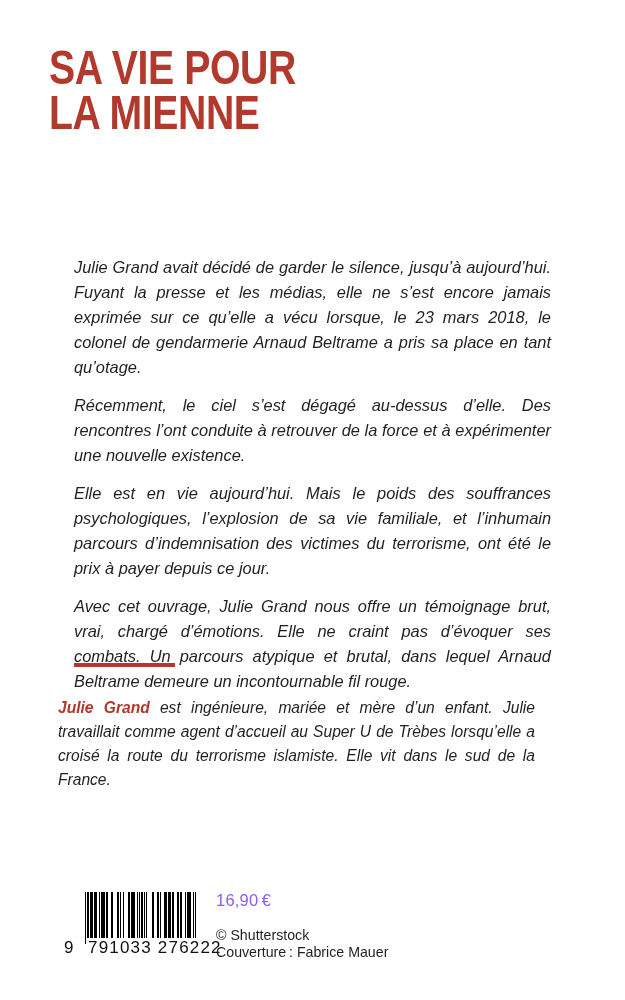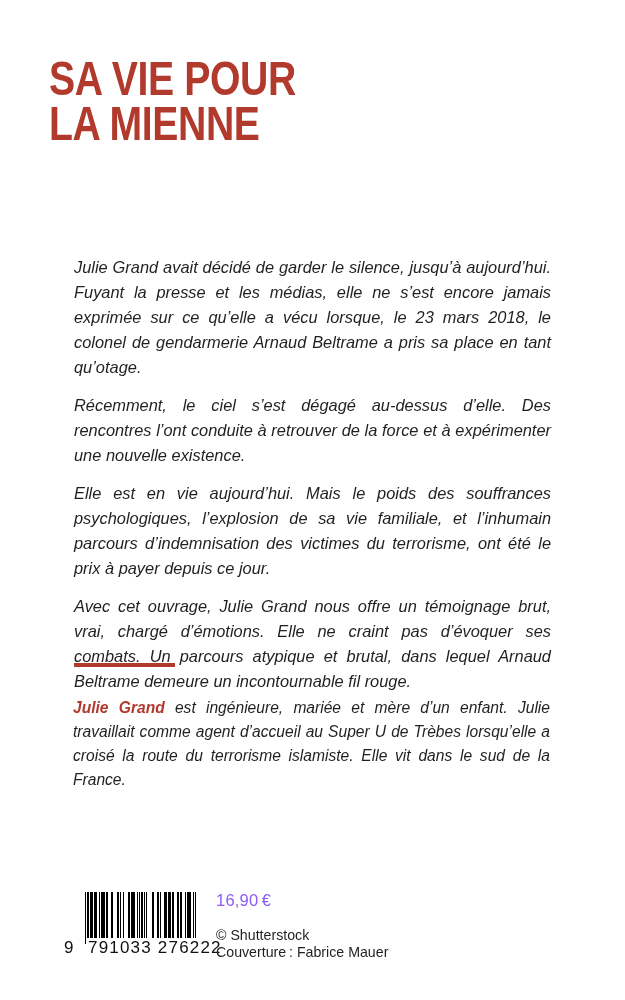--- a/index.html
+++ b/index.html
@@ -19,21 +19,21 @@
   .page {
     position: absolute;
     inset: 0;
     background: #ffffff;
   }
 
   
   .title-block {
     position: absolute;
     left: 49px;
-    top: 56px;
+    top: 45px;
     width: 520px;
   }
   .title-line {
     display: block;
     color: #b13a2d;
     font-family: "Liberation Sans Narrow", "Liberation Sans", sans-serif;
     font-weight: 700;
     font-size: 49px;
     line-height: 45px;
     letter-spacing: -0.5px;
@@ -67,21 +67,21 @@
     left: 74px;
     top: 663px;
     width: 101px;
     height: 4px;
     background: #b13a2d;
   }
 
   
   .bio-block {
     position: absolute;
-    left: 73px;
+    left: 58px;
     top: 696px;
     width: 477px;
   }
   .bio {
     margin: 0;
     color: #231f20;
     font-size: 15.6px;
     line-height: 24px;
     font-style: italic;
     text-align: justify;

